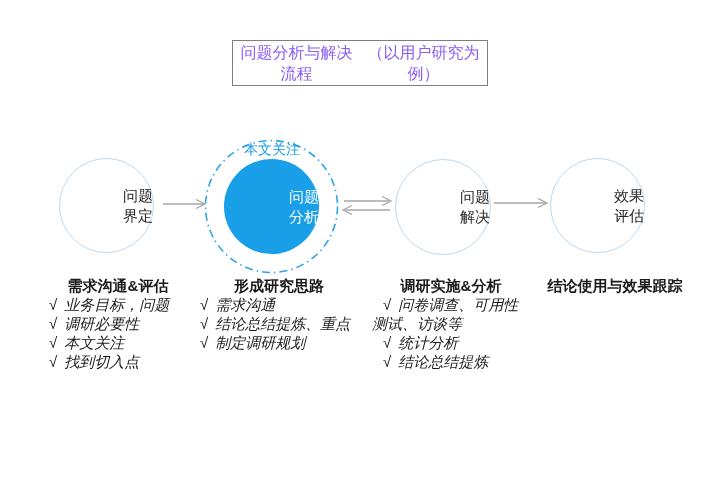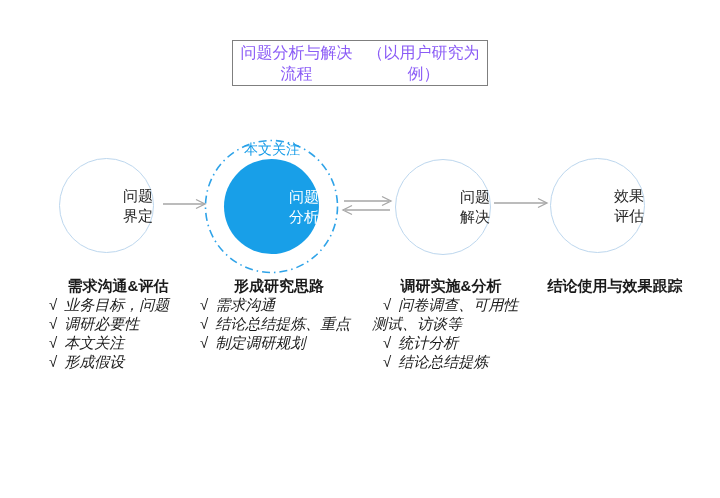--- a/index.html
+++ b/index.html
@@ -143,21 +143,21 @@
     <div class="col-item">
       <span class="check">√</span><span>业务目标，问题</span>
     </div>
     <div class="col-item">
       <span class="check">√</span><span>调研必要性</span>
     </div>
     <div class="col-item">
       <span class="check">√</span><span>本文关注</span>
     </div>
     <div class="col-item">
-      <span class="check">√</span><span>形成假设</span>
+      <span class="check">√</span><span>找到切入点</span>
     </div>
   </div>
 
   <div class="col col-2">
     <div class="col-header">形成研究思路</div>
     <div class="col-item">
       <span class="check">√</span><span>需求沟通</span>
     </div>
     <div class="col-item">
       <span class="check">√</span><span>结论总结提炼、重点</span>

